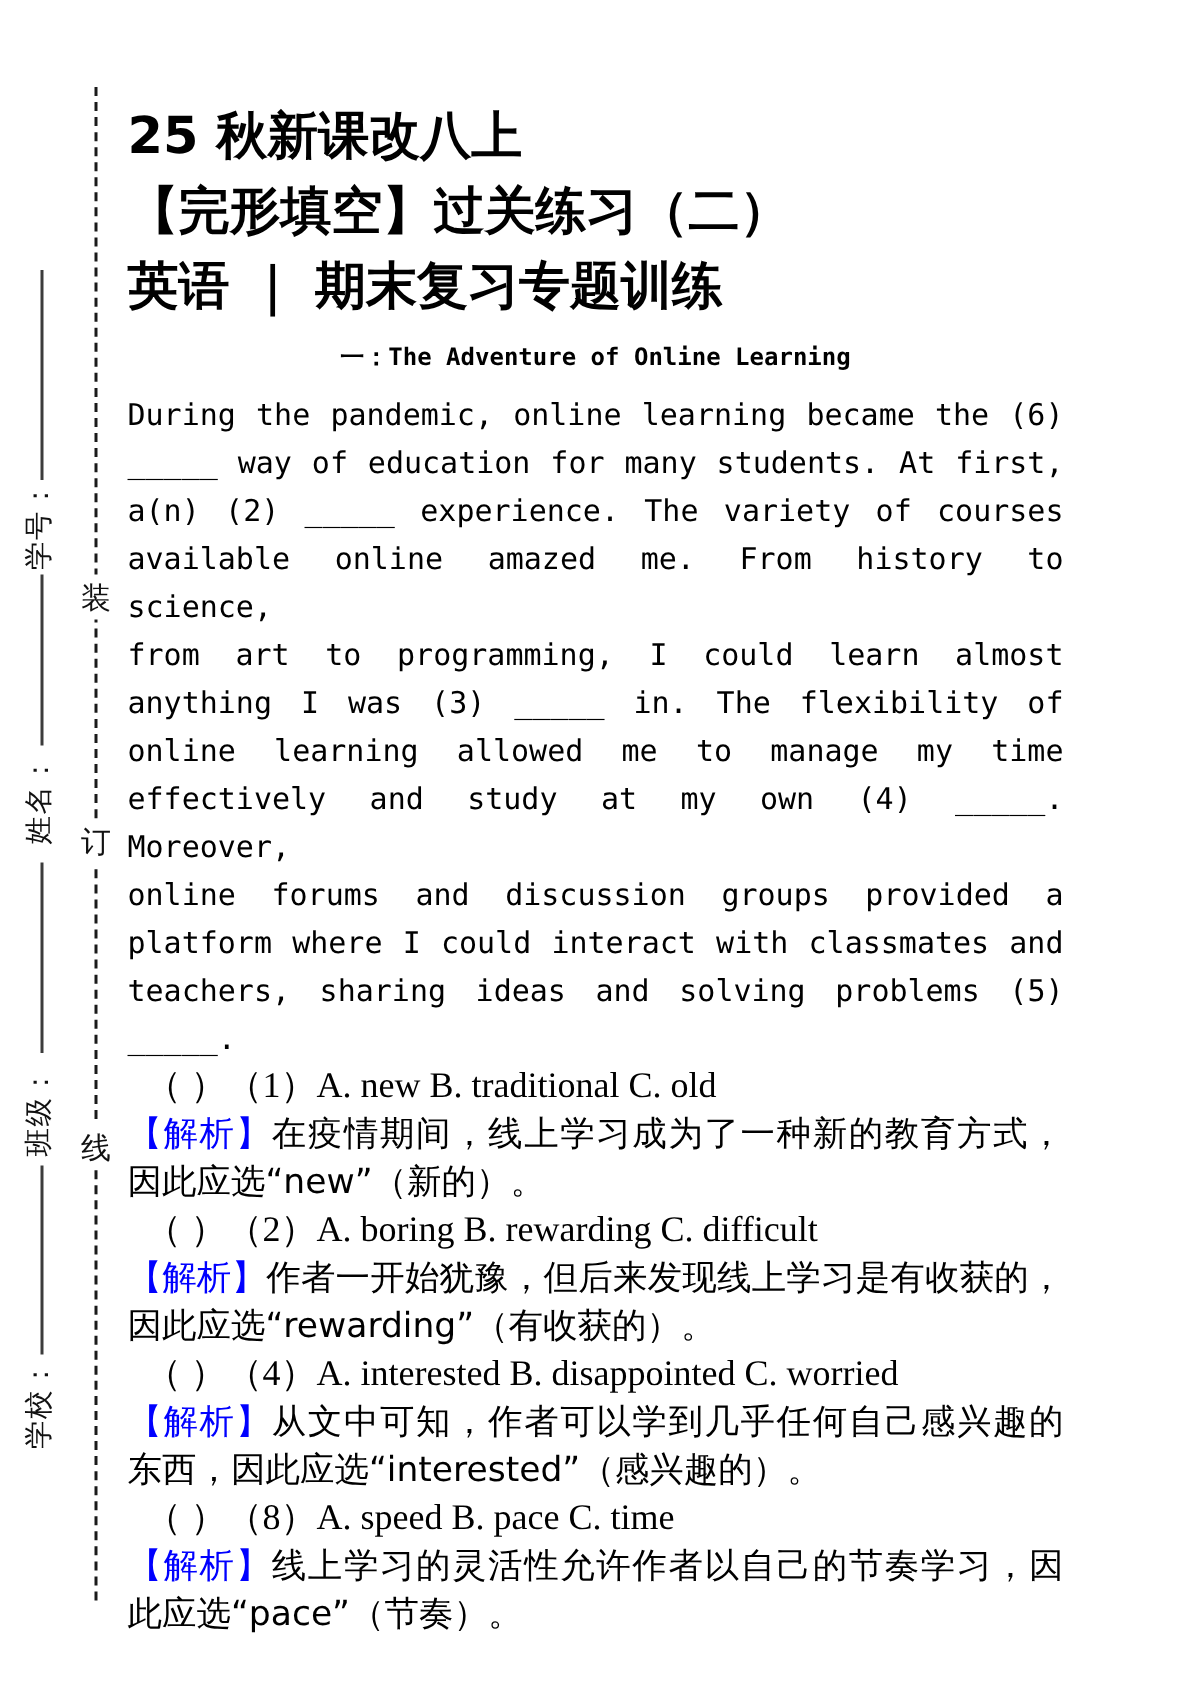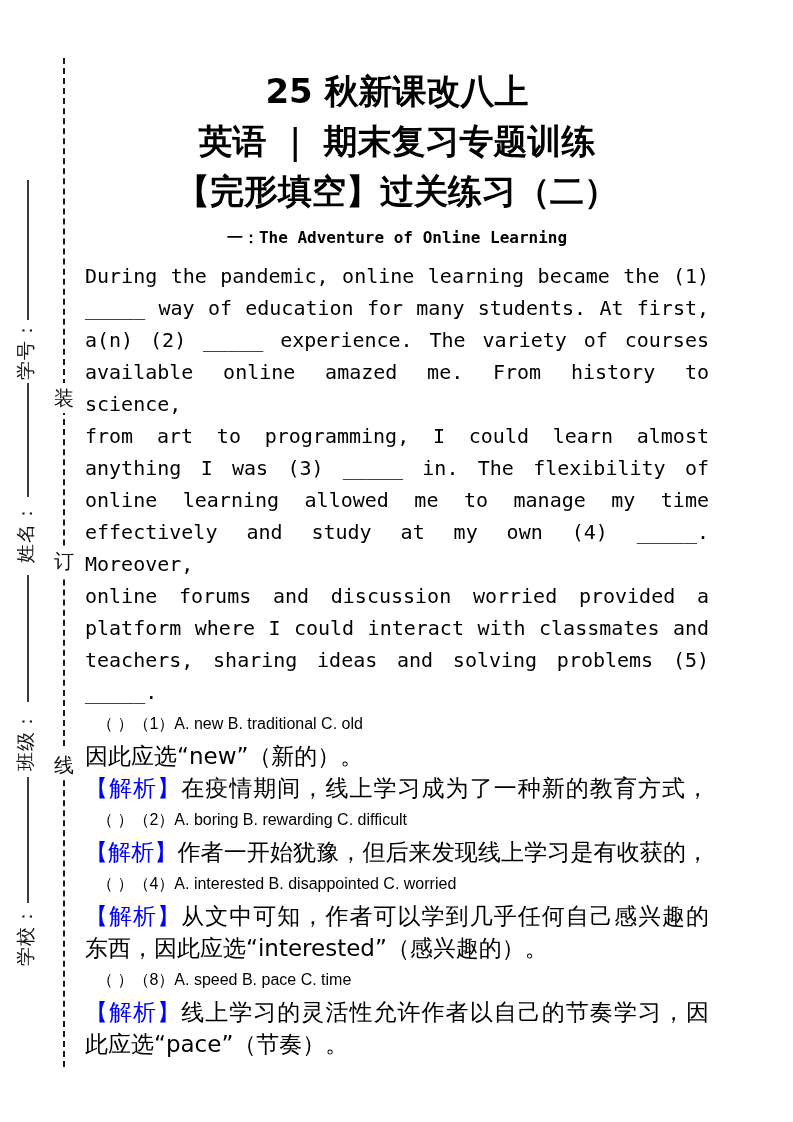--- a/index.html
+++ b/index.html
@@ -46,21 +46,20 @@
   
   .content {
     position: absolute;
     left: 85px; top: 66px;
     width: 624px;
   }
   .title {
     font-size: 34px;
     font-weight: bold;
     line-height: 50px;
-    text-align: center;
     white-space: nowrap;
   }
   .section-heading {
     font-size: 16px;
     font-weight: bold;
     line-height: 44px;
     text-align: center;
     font-family: "DejaVu Sans Mono", "DejaVu Sans", sans-serif;
     white-space: nowrap;
   }
@@ -71,22 +70,22 @@
     text-align: justify;
     text-align-last: justify;
     white-space: normal;
   }
   .passage .p-line.last {
     text-align: center;
     text-align-last: left;
   }
   .questions { margin-top: 0; }
   .opt-row {
-    font-family: Liberation Sans, sans-serif;
-    font-size: 16px;
+    font-family: Liberation Serif, serif;
+    font-size: 24px;
     line-height: 32px;
     padding-left: 12px;
     white-space: nowrap;
   }
   .ana-line {
     font-size: 23px;
     line-height: 32px;
     text-align: justify;
     text-align-last: justify;
   }
@@ -110,51 +109,52 @@
 <div class="u-seg" style="top:777px;height:126px;"></div>
 <div class="v-label" style="top:936px;">学校：</div>
 
 <div class="bind-char" style="top:398px;">装</div>
 <div class="bind-char" style="top:561px;">订</div>
 <div class="bind-char" style="top:765px;">线</div>
 
 <div class="content">
 
   <div class="title">25 秋新课改八上</div>
+  <div class="title">【完形填空】过关练习（二）</div>
   <div class="title">英语 ｜ 期末复习专题训练</div>
-  <div class="title">【完形填空】过关练习（二）</div>
 
   <div class="section-heading">一：The Adventure of Online Learning</div>
 
   <div class="passage">
-    <div class="p-line">During the pandemic, online learning became the (1)</div>
+    <div class="p-line">During the pandemic, online learning became the (6)</div>
     <div class="p-line">_____ way of education for many students. At first,</div>
     <div class="p-line">a(n) (2) _____ experience. The variety of courses</div>
     <div class="p-line">available online amazed me. From history to science,</div>
     <div class="p-line">from art to programming, I could learn almost</div>
     <div class="p-line">anything I was (3) _____ in. The flexibility of</div>
     <div class="p-line">online learning allowed me to manage my time</div>
     <div class="p-line">effectively and study at my own (4) _____. Moreover,</div>
-    <div class="p-line">online forums and discussion worried provided a</div>
+    <div class="p-line">online forums and discussion groups provided a</div>
     <div class="p-line">platform where I could interact with classmates and</div>
     <div class="p-line">teachers, sharing ideas and solving problems (5)</div>
     <div class="p-line last">_____.</div>
   </div>
 
   <div class="questions">
 
     <div class="question-block">
       <div class="opt-row">（  ）（1）A. new B. traditional C. old</div>
+      <div class="ana-line"><span class="ana-label">【解析】</span><span>在疫情期间，线上学习成为了一种新的教育方式，</span></div>
       <div class="ana-line last">因此应选“new”（新的）。</div>
-      <div class="ana-line"><span class="ana-label">【解析】</span><span>在疫情期间，线上学习成为了一种新的教育方式，</span></div>
     </div>
 
     <div class="question-block">
       <div class="opt-row">（  ）（2）A. boring B. rewarding C. difficult</div>
       <div class="ana-line"><span class="ana-label">【解析】</span><span>作者一开始犹豫，但后来发现线上学习是有收获的，</span></div>
+      <div class="ana-line last">因此应选“rewarding”（有收获的）。</div>
     </div>
 
     <div class="question-block">
       <div class="opt-row">（  ）（4）A. interested B. disappointed C. worried</div>
       <div class="ana-line"><span class="ana-label">【解析】</span><span>从文中可知，作者可以学到几乎任何自己感兴趣的</span></div>
       <div class="ana-line last">东西，因此应选“interested”（感兴趣的）。</div>
     </div>
 
     <div class="question-block">
       <div class="opt-row">（  ）（8）A. speed B. pace C. time</div>

